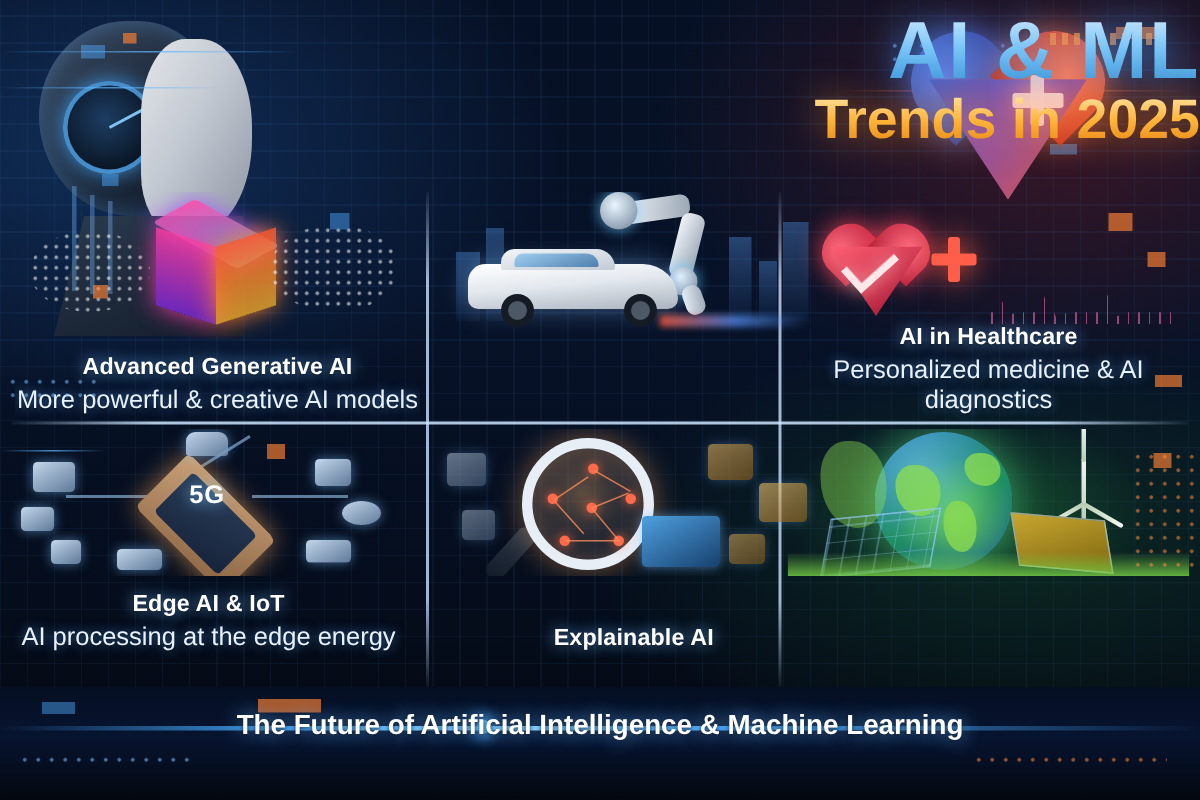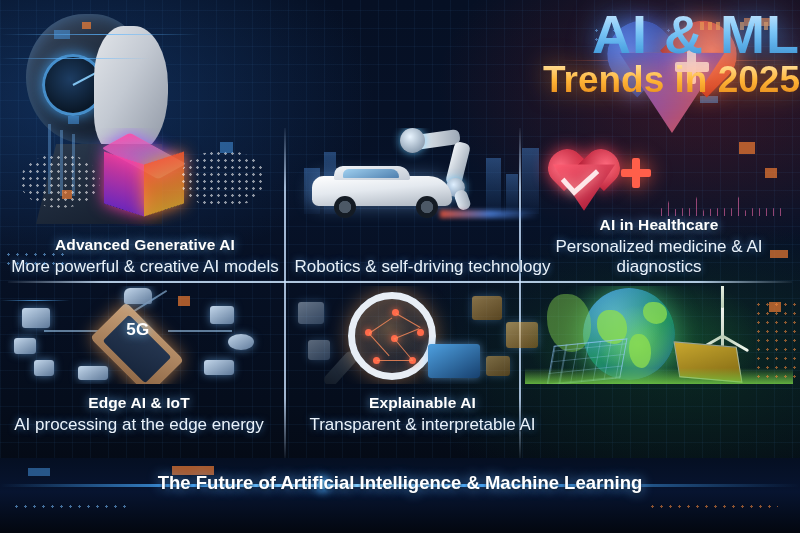--- a/index.html
+++ b/index.html
@@ -299,21 +299,20 @@
 
         <div class="car" style="left:22px;top:48px;width:140px;height:30px;">
           <div class="cabin"></div>
             <div class="glass"></div>
         </div>
         <div class="wheel" style="left:44px;top:68px;"></div>
         <div class="wheel" style="left:126px;top:68px;"></div>
         <div class="hud" style="left:150px;top:82px;width:100px;height:8px;background:linear-gradient(90deg,rgba(255,90,60,.8),rgba(90,150,255,.7),transparent);filter:blur(2px);"></div>
       </div>
       <div class="labels">
-        <p>Robotics &amp; self-driving technology</p>
       </div>
     </div>
 
     <div class="card" style="left:525px;top:0;width:268px;">
       <div class="art">
         <div class="heart" style="left:22px;top:18px;width:74px;height:66px;">
           <div class="lobe" style="left:0;top:4px;background:radial-gradient(circle at 40% 40%,#ff6b7f,#b51d35);box-shadow:0 0 16px rgba(255,70,90,.85);transform:rotate(-45deg);"></div>
           <div class="lobe" style="right:0;top:4px;background:radial-gradient(circle at 55% 40%,#ff6b7f,#b51d35);box-shadow:0 0 16px rgba(255,70,90,.85);transform:rotate(45deg);"></div>
           <div class="body" style="left:8%;top:28%;width:84%;height:70%;
                background:linear-gradient(150deg,#ff5d72,#9e1330);clip-path:polygon(0 0,100% 0,50% 100%);
@@ -385,21 +384,20 @@
           <div class="nn-edge" style="left:14px;top:34px;width:30px;transform:rotate(48deg);"></div>
           <div class="nn-edge" style="left:22px;top:61px;width:36px;"></div>
           <div class="nn-edge" style="left:58px;top:61px;width:30px;transform:rotate(-130deg);"></div>
           <div class="nn-edge" style="left:40px;top:39px;width:26px;transform:rotate(-22deg);"></div>
         </div>
         <div class="iot-dev" style="left:138px;top:58px;width:52px;height:34px;
              background:linear-gradient(150deg,#4ea0e0,#17406e);"></div>
       </div>
       <div class="labels">
         <h3>Explainable AI</h3>
-        <p>Transparent &amp; interpretable AI</p>
       </div>
     </div>
 
     <div class="card" style="left:525px;top:158px;width:268px;">
       <div class="art" style="background:radial-gradient(ellipse 160px 90px at 45% 55%, rgba(35,120,60,.55), transparent 75%);">
         <div class="globe" style="left:58px;top:2px;width:92px;height:92px;">
           <div class="land" style="left:14px;top:22px;width:30px;height:34px;"></div>
           <div class="land" style="left:46px;top:46px;width:22px;height:34px;"></div>
           <div class="land" style="left:60px;top:14px;width:24px;height:22px;"></div>
         </div>

